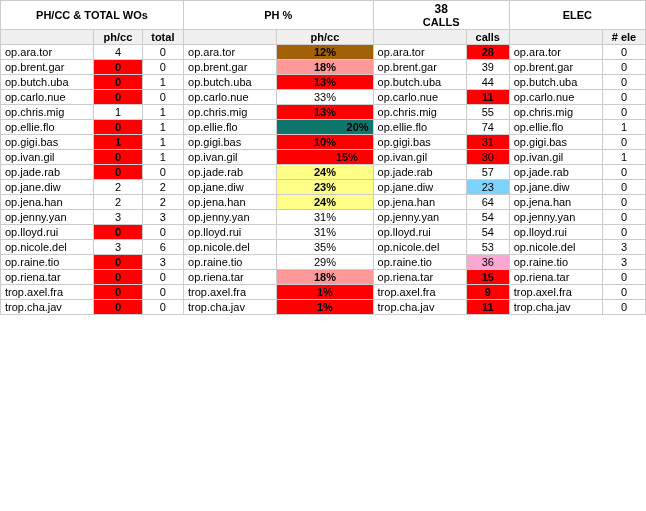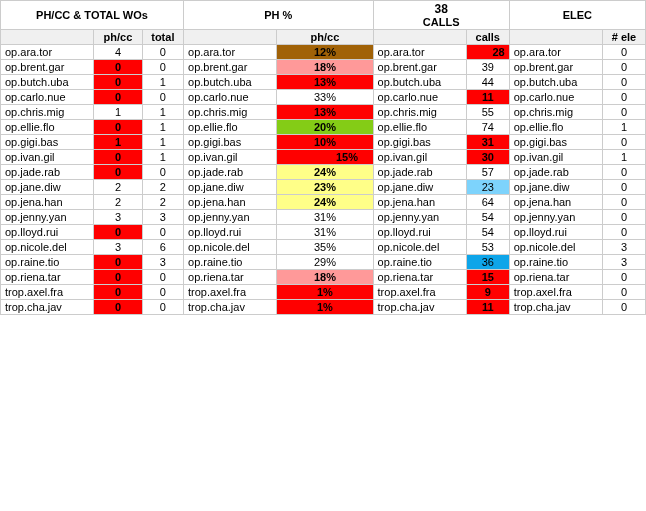--- a/index.html
+++ b/index.html
@@ -57,21 +57,21 @@
     </tr>
   </thead>
   <tbody id="table-body">
   <tr>
         <td class="col-name">op.ara.tor</td>
         <td>4</td>
         <td>0</td>
         <td class="col-name">op.ara.tor</td>
         <td style="background-color: #a16207; font-weight: bold;">12%</td>
         <td class="col-name">op.ara.tor</td>
-        <td style="background-color: rgb(255, 0, 0); font-weight: bold; text-align: right;">28</td>
+        <td style="background-color: rgb(255, 0, 0); font-weight: bold;">28</td>
         <td class="col-name">op.ara.tor</td>
         <td>0</td>
       </tr>
       <tr>
         <td class="col-name">op.brent.gar</td>
         <td style="background-color: rgb(255, 0, 0); font-weight: bold;">0</td>
         <td>0</td>
         <td class="col-name">op.brent.gar</td>
         <td style="background-color: rgb(255, 153, 153); font-weight: bold;">18%</td>
         <td class="col-name">op.brent.gar</td>
@@ -110,45 +110,45 @@
         <td class="col-name">op.chris.mig</td>
         <td>55</td>
         <td class="col-name">op.chris.mig</td>
         <td>0</td>
       </tr>
       <tr>
         <td class="col-name">op.ellie.flo</td>
         <td style="background-color: rgb(255, 0, 0); font-weight: bold;">0</td>
         <td>1</td>
         <td class="col-name">op.ellie.flo</td>
-        <td style="background-color: #84cc16; font-weight: bold;">20%</td>
+        <td style="background-color: #0f766e; font-weight: bold; text-align: right;">20%</td>
         <td class="col-name">op.ellie.flo</td>
         <td>74</td>
         <td class="col-name">op.ellie.flo</td>
         <td>1</td>
       </tr>
       <tr>
         <td class="col-name">op.gigi.bas</td>
         <td style="background-color: rgb(255, 0, 0); font-weight: bold;">1</td>
         <td>1</td>
         <td class="col-name">op.gigi.bas</td>
         <td style="background-color: rgb(255, 0, 0); font-weight: bold;">10%</td>
         <td class="col-name">op.gigi.bas</td>
-        <td style="background-color: rgb(255, 0, 0); font-weight: bold;">31</td>
+        <td style="background-color: rgb(255, 0, 0); font-weight: normal;">31</td>
         <td class="col-name">op.gigi.bas</td>
         <td>0</td>
       </tr>
       <tr>
         <td class="col-name">op.ivan.gil</td>
         <td style="background-color: rgb(255, 0, 0); font-weight: bold;">0</td>
         <td>1</td>
         <td class="col-name">op.ivan.gil</td>
         <td style="background-color: rgb(255, 0, 0); font-weight: bold; padding-left: 48px;">15%</td>
         <td class="col-name">op.ivan.gil</td>
-        <td style="background-color: rgb(255, 0, 0); font-weight: bold;">30</td>
+        <td style="background-color: rgb(255, 0, 0); font-weight: normal;">30</td>
         <td class="col-name">op.ivan.gil</td>
         <td>1</td>
       </tr>
       <tr>
         <td class="col-name">op.jade.rab</td>
         <td style="background-color: rgb(255, 0, 0); font-weight: bold;">0</td>
         <td>0</td>
         <td class="col-name">op.jade.rab</td>
         <td style="background-color: rgb(255, 255, 136); font-weight: bold;">24%</td>
         <td class="col-name">op.jade.rab</td>
@@ -211,21 +211,21 @@
         <td class="col-name">op.nicole.del</td>
         <td>3</td>
       </tr>
       <tr>
         <td class="col-name">op.raine.tio</td>
         <td style="background-color: rgb(255, 0, 0); font-weight: bold;">0</td>
         <td>3</td>
         <td class="col-name">op.raine.tio</td>
         <td>29%</td>
         <td class="col-name">op.raine.tio</td>
-        <td style="background-color: #0ea5e9;">36</td>
+        <td style="background-color: #f9a8d4;">36</td>
         <td class="col-name">op.raine.tio</td>
         <td>3</td>
       </tr>
       <tr>
         <td class="col-name">op.riena.tar</td>
         <td style="background-color: rgb(255, 0, 0); font-weight: bold;">0</td>
         <td>0</td>
         <td class="col-name">op.riena.tar</td>
         <td style="background-color: rgb(255, 153, 153); font-weight: bold;">18%</td>
         <td class="col-name">op.riena.tar</td>

